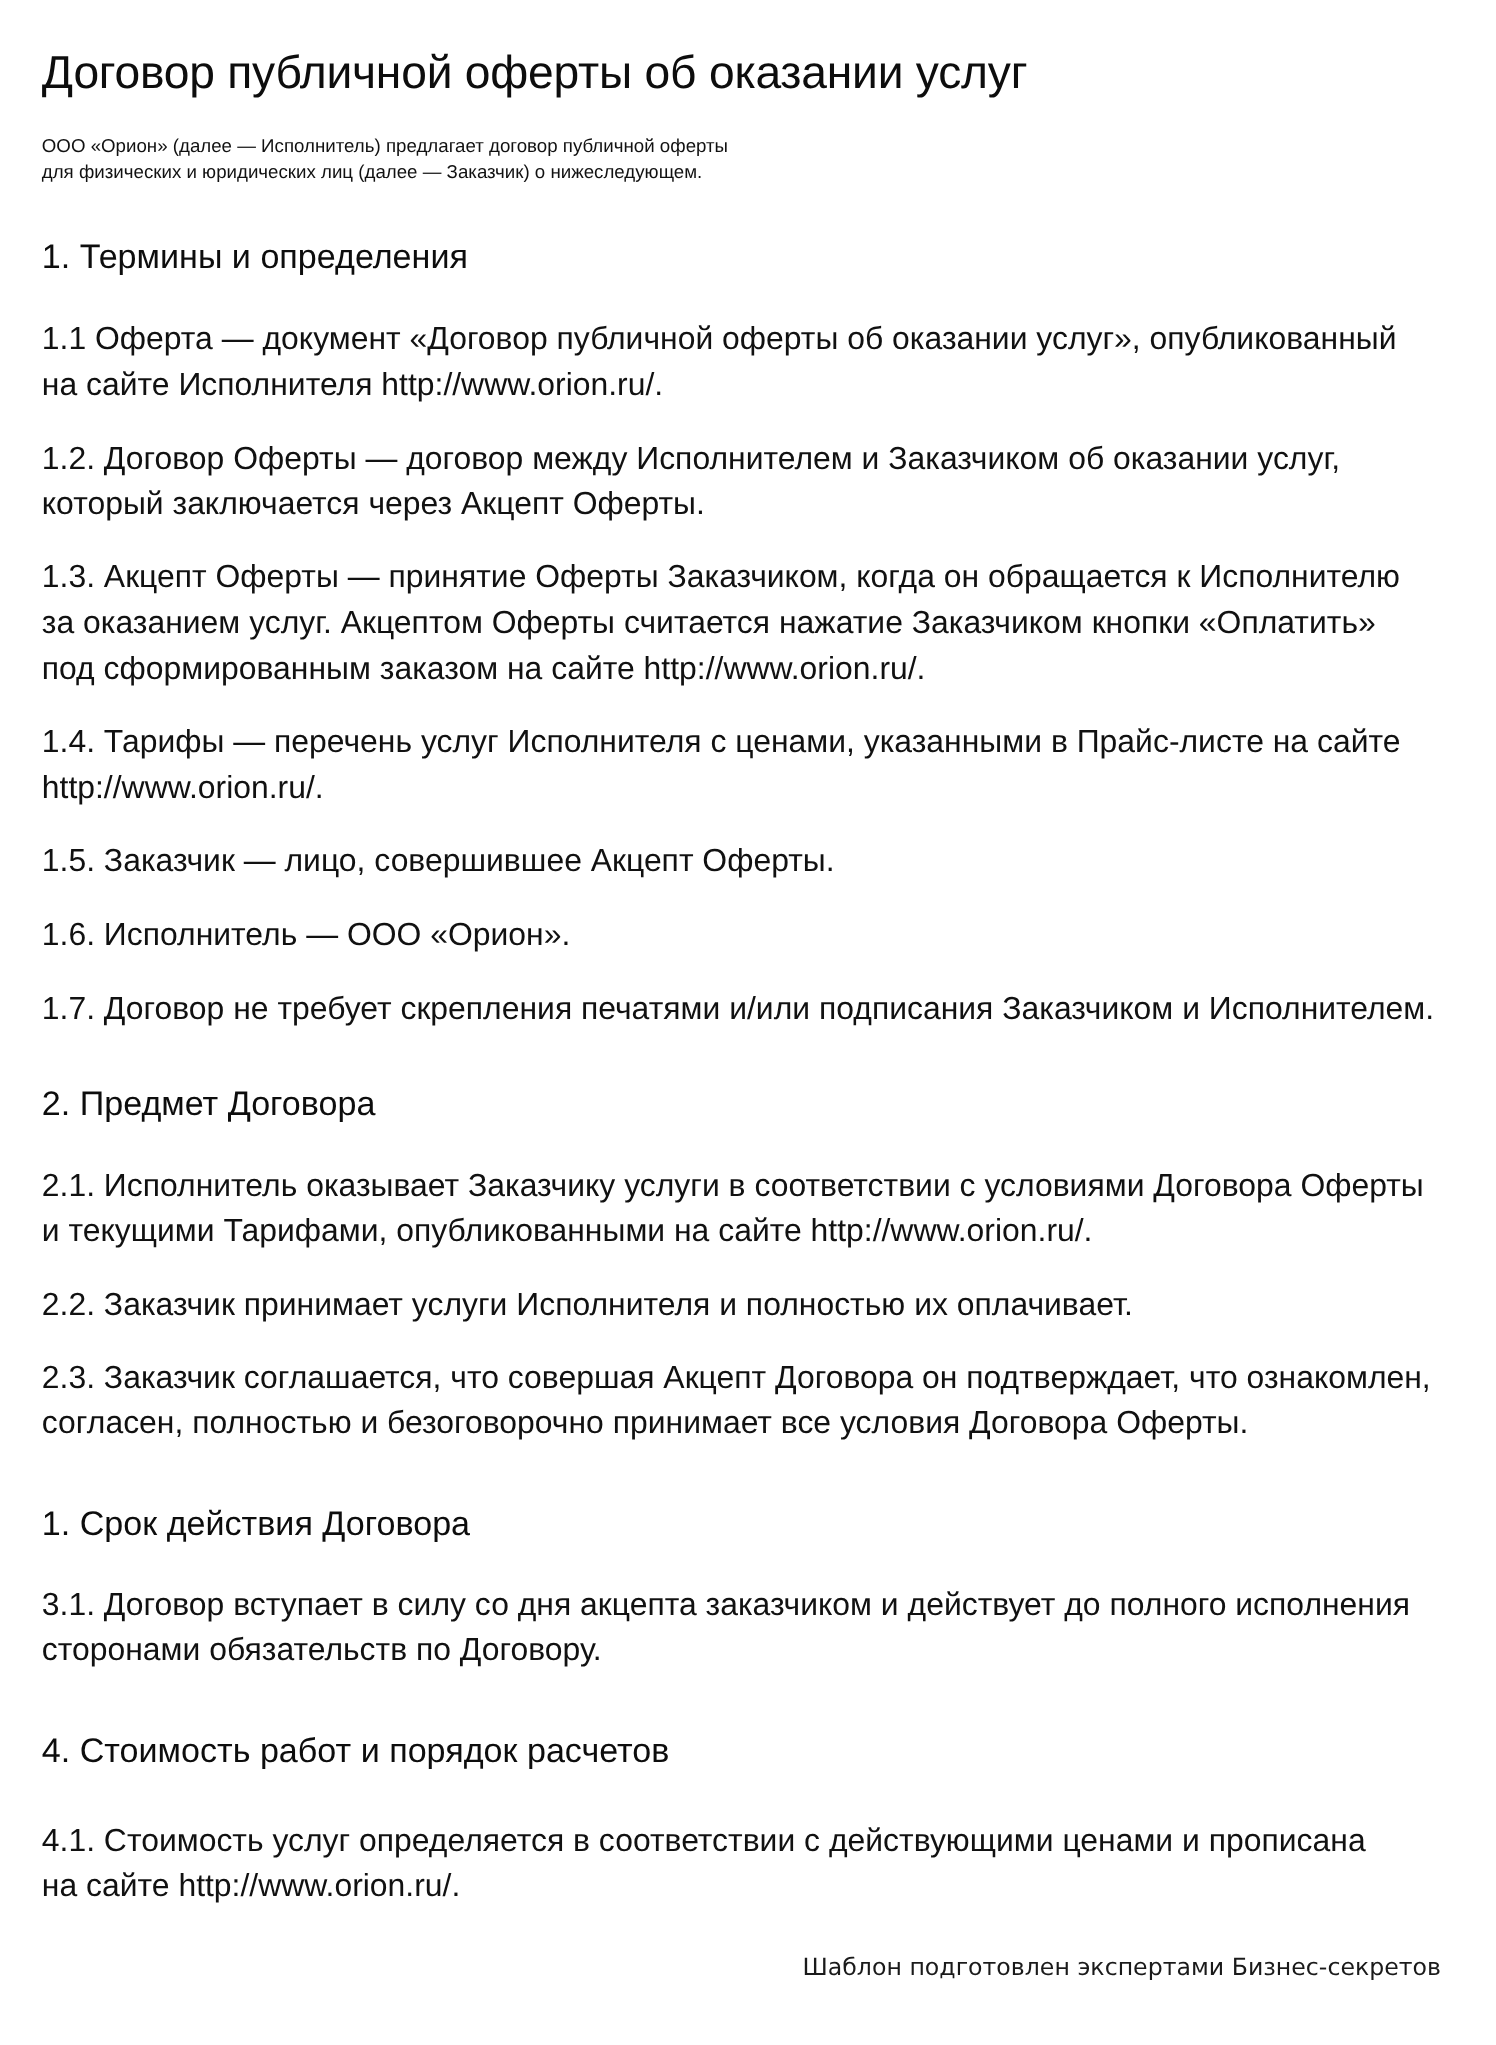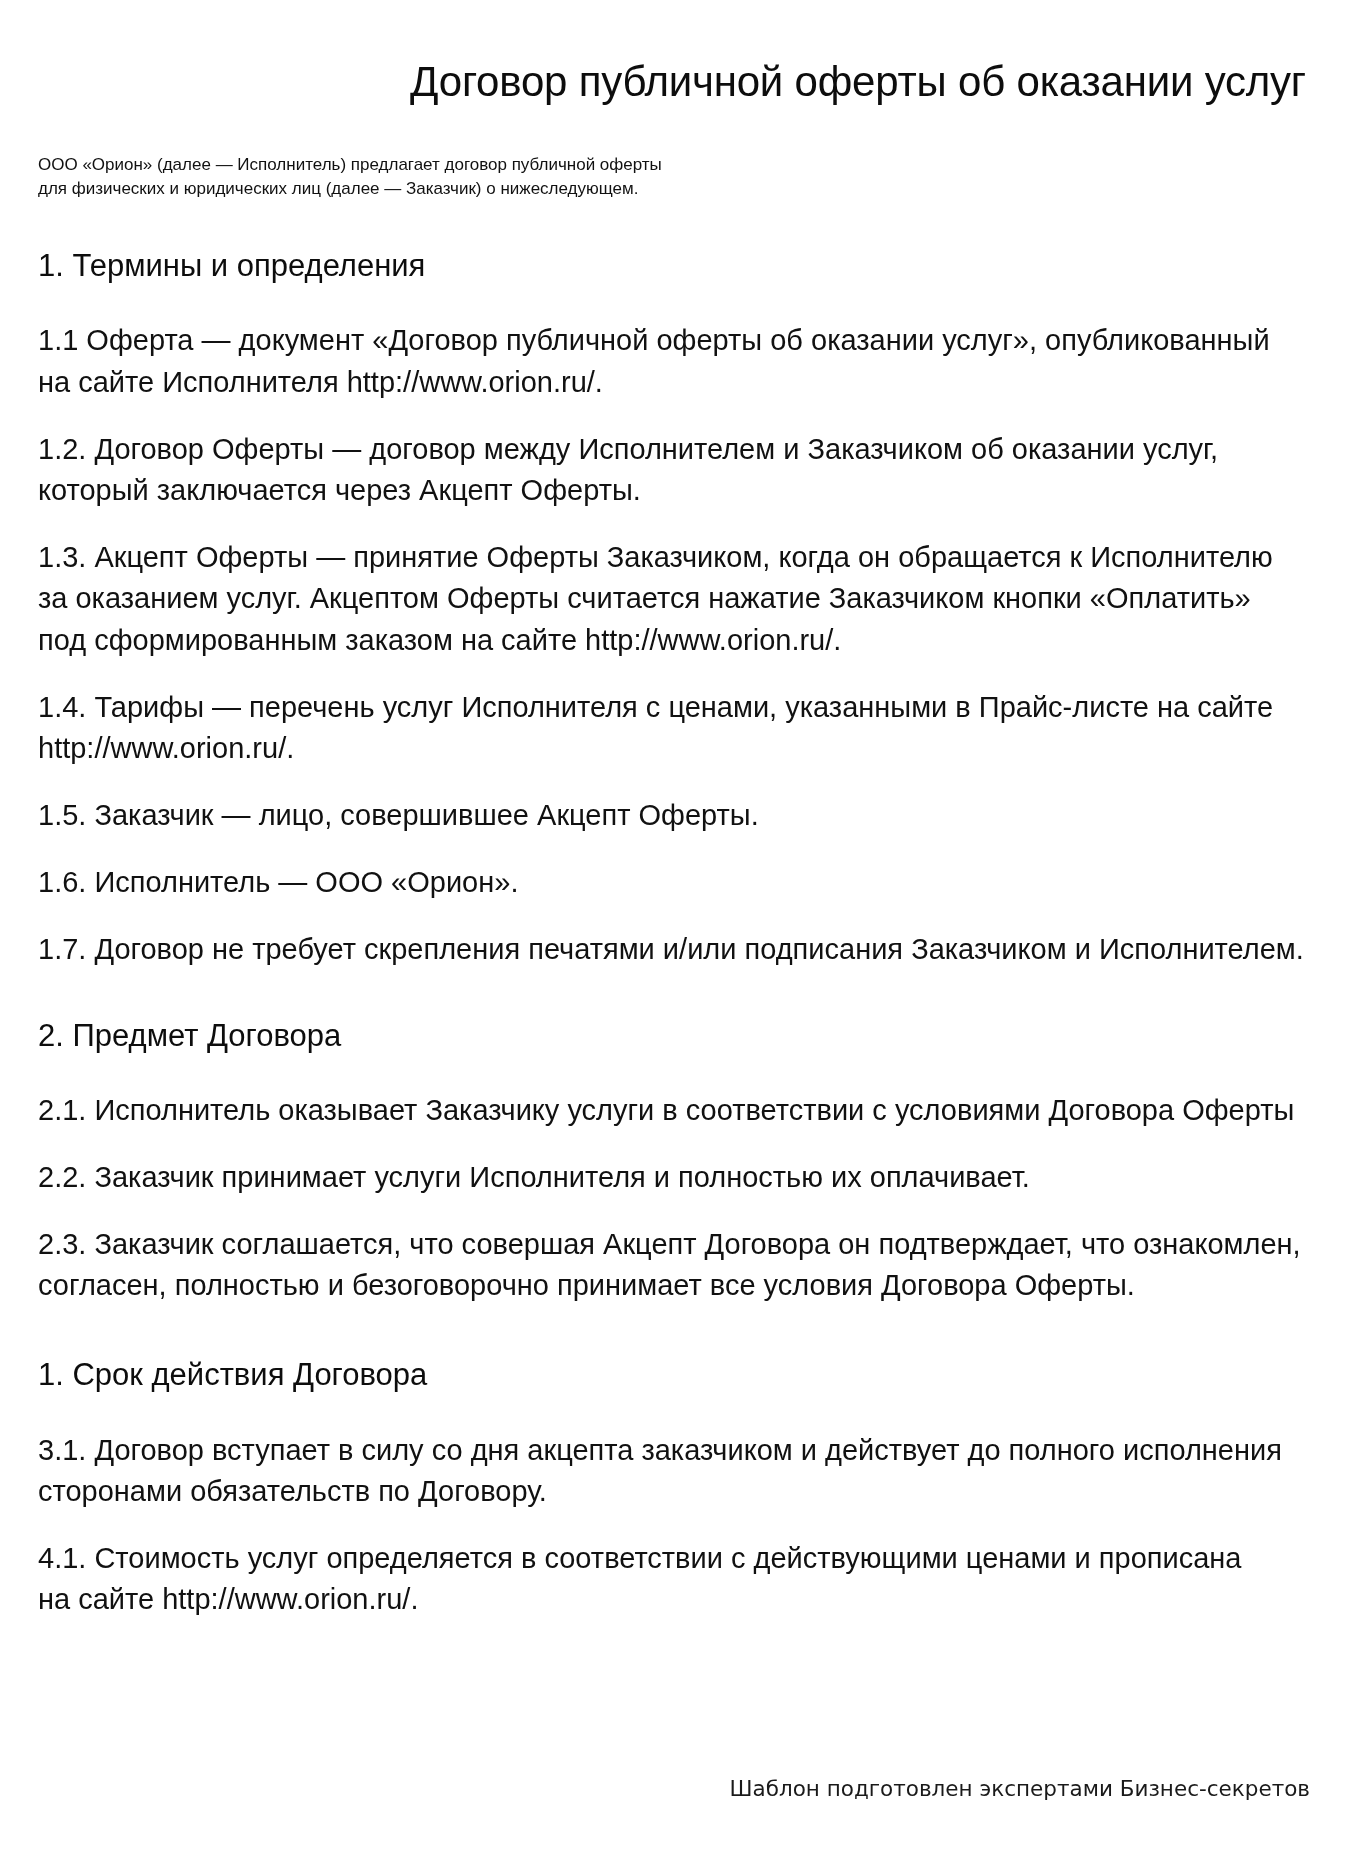--- a/index.html
+++ b/index.html
@@ -24,26 +24,26 @@
     padding: 0;
     overflow: hidden;
   }
   .doc-body {
     position: absolute;
     left: 38px;
     top: 0;
     width: 1284px;
   }
   .doc-title {
-    text-align: right;
+    text-align: left;
     font-size: 42px;
     line-height: 1.12;
     font-weight: 400;
     color: #0d0d0d;
-    margin: 16px;
+    margin: 0;
     padding-top: 42px;
     letter-spacing: -0.2px;
   }
   .intro {
     margin: 0;
     padding-top: 32px;
     font-size: 17px;
     line-height: 1.42;
     color: #111111;
   }
@@ -130,38 +130,40 @@
     </p>
 
     <p class="clause">
       <span>1.7. Договор не требует скрепления печатями и/или подписания Заказчиком и Исполнителем.</span>
     </p>
 
     <h2 class="section-heading h-2">2. Предмет Договора</h2>
 
     <p class="clause gap-first">
       <span>2.1. Исполнитель оказывает Заказчику услуги в соответствии с условиями Договора Оферты</span><br>
+      <span>и текущими Тарифами, опубликованными на сайте http://www.orion.ru/.</span>
     </p>
 
     <p class="clause gap-lg">
       <span>2.2. Заказчик принимает услуги Исполнителя и полностью их оплачивает.</span>
     </p>
 
     <p class="clause gap-xl">
       <span>2.3. Заказчик соглашается, что совершая Акцепт Договора он подтверждает, что ознакомлен,</span><br>
       <span>согласен, полностью и безоговорочно принимает все условия Договора Оферты.</span>
     </p>
 
     <h2 class="section-heading h-3">1. Срок действия Договора</h2>
 
     <p class="clause gap-first">
       <span>3.1. Договор вступает в силу со дня акцепта заказчиком и действует до полного исполнения</span><br>
       <span>сторонами обязательств по Договору.</span>
     </p>
 
+    <h2 class="section-heading h-4">4. Стоимость работ и порядок расчетов</h2>
 
     <p class="clause gap-lg">
       <span>4.1. Стоимость услуг определяется в соответствии с действующими ценами и прописана</span><br>
       <span>на сайте http://www.orion.ru/.</span>
     </p>
 
   </div>
 
   <div class="footer-credit">Шаблон подготовлен экспертами Бизнес-секретов</div>
 

